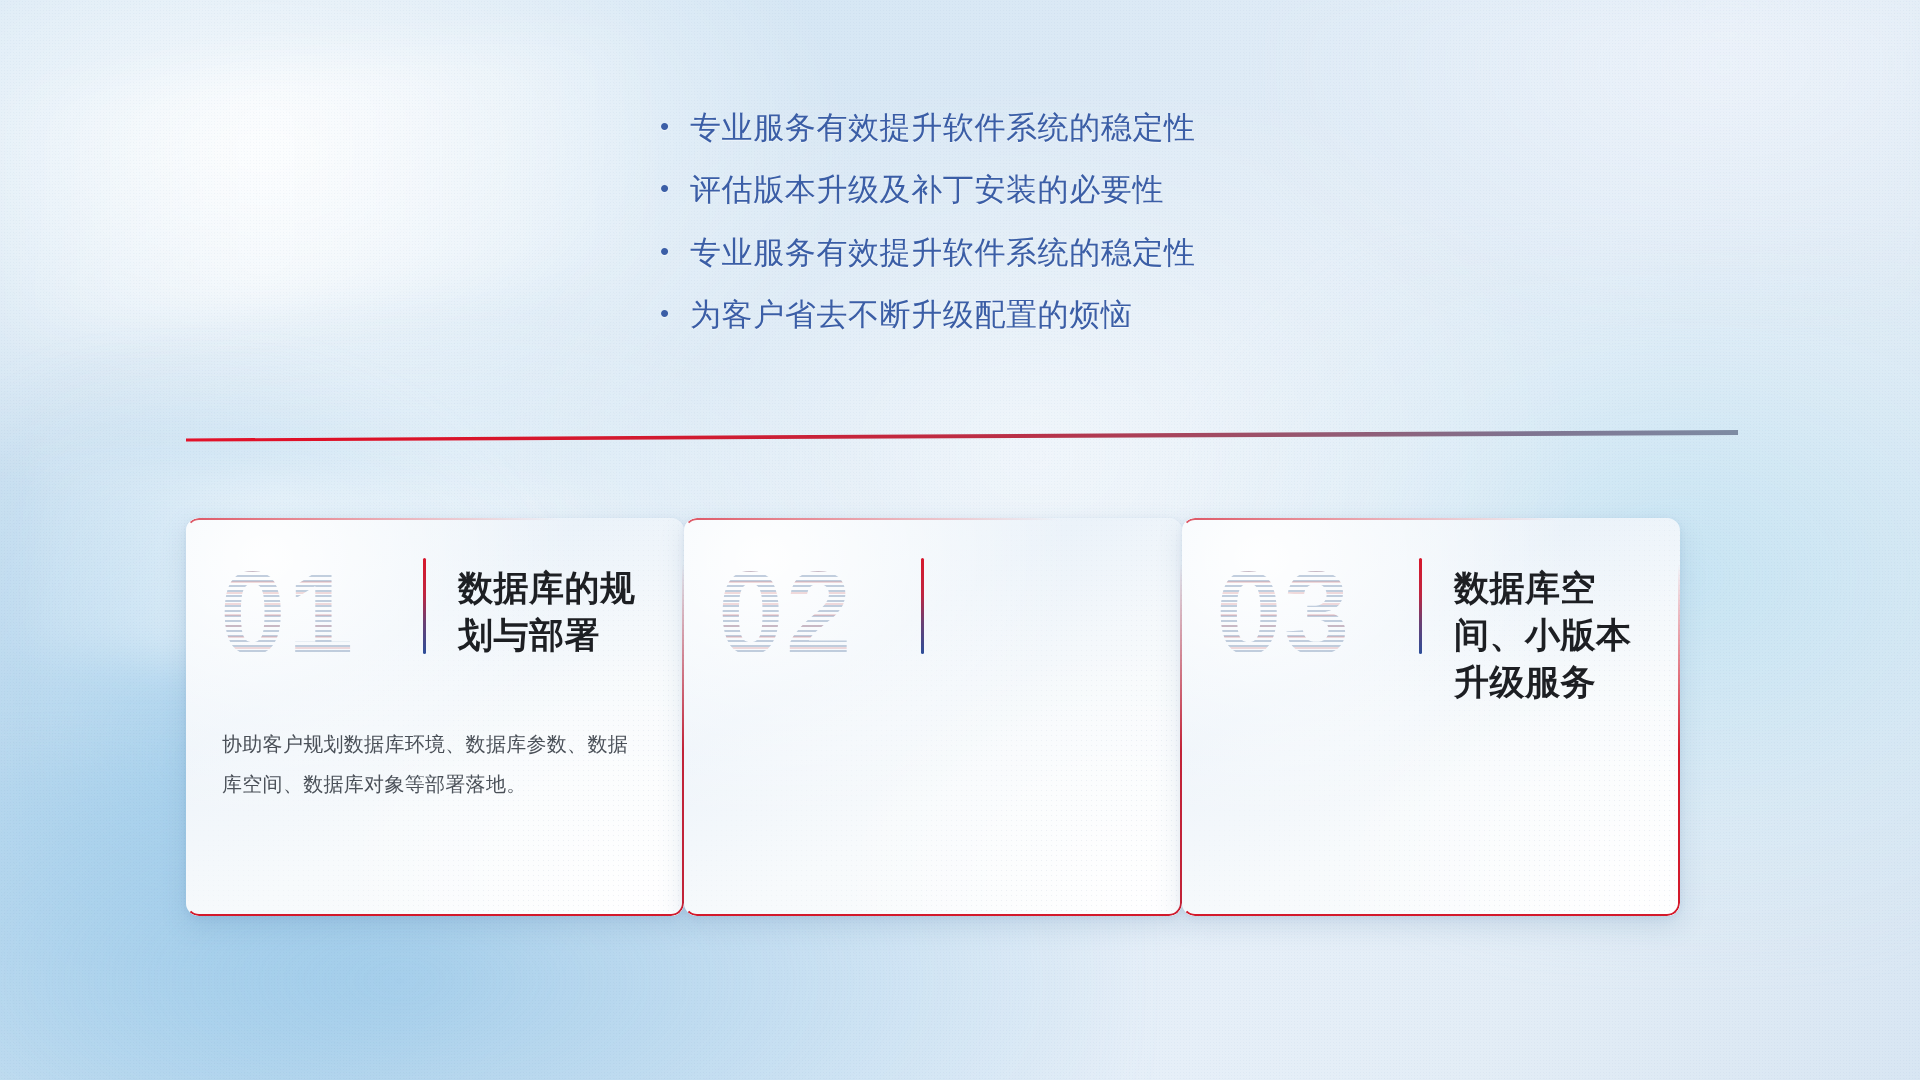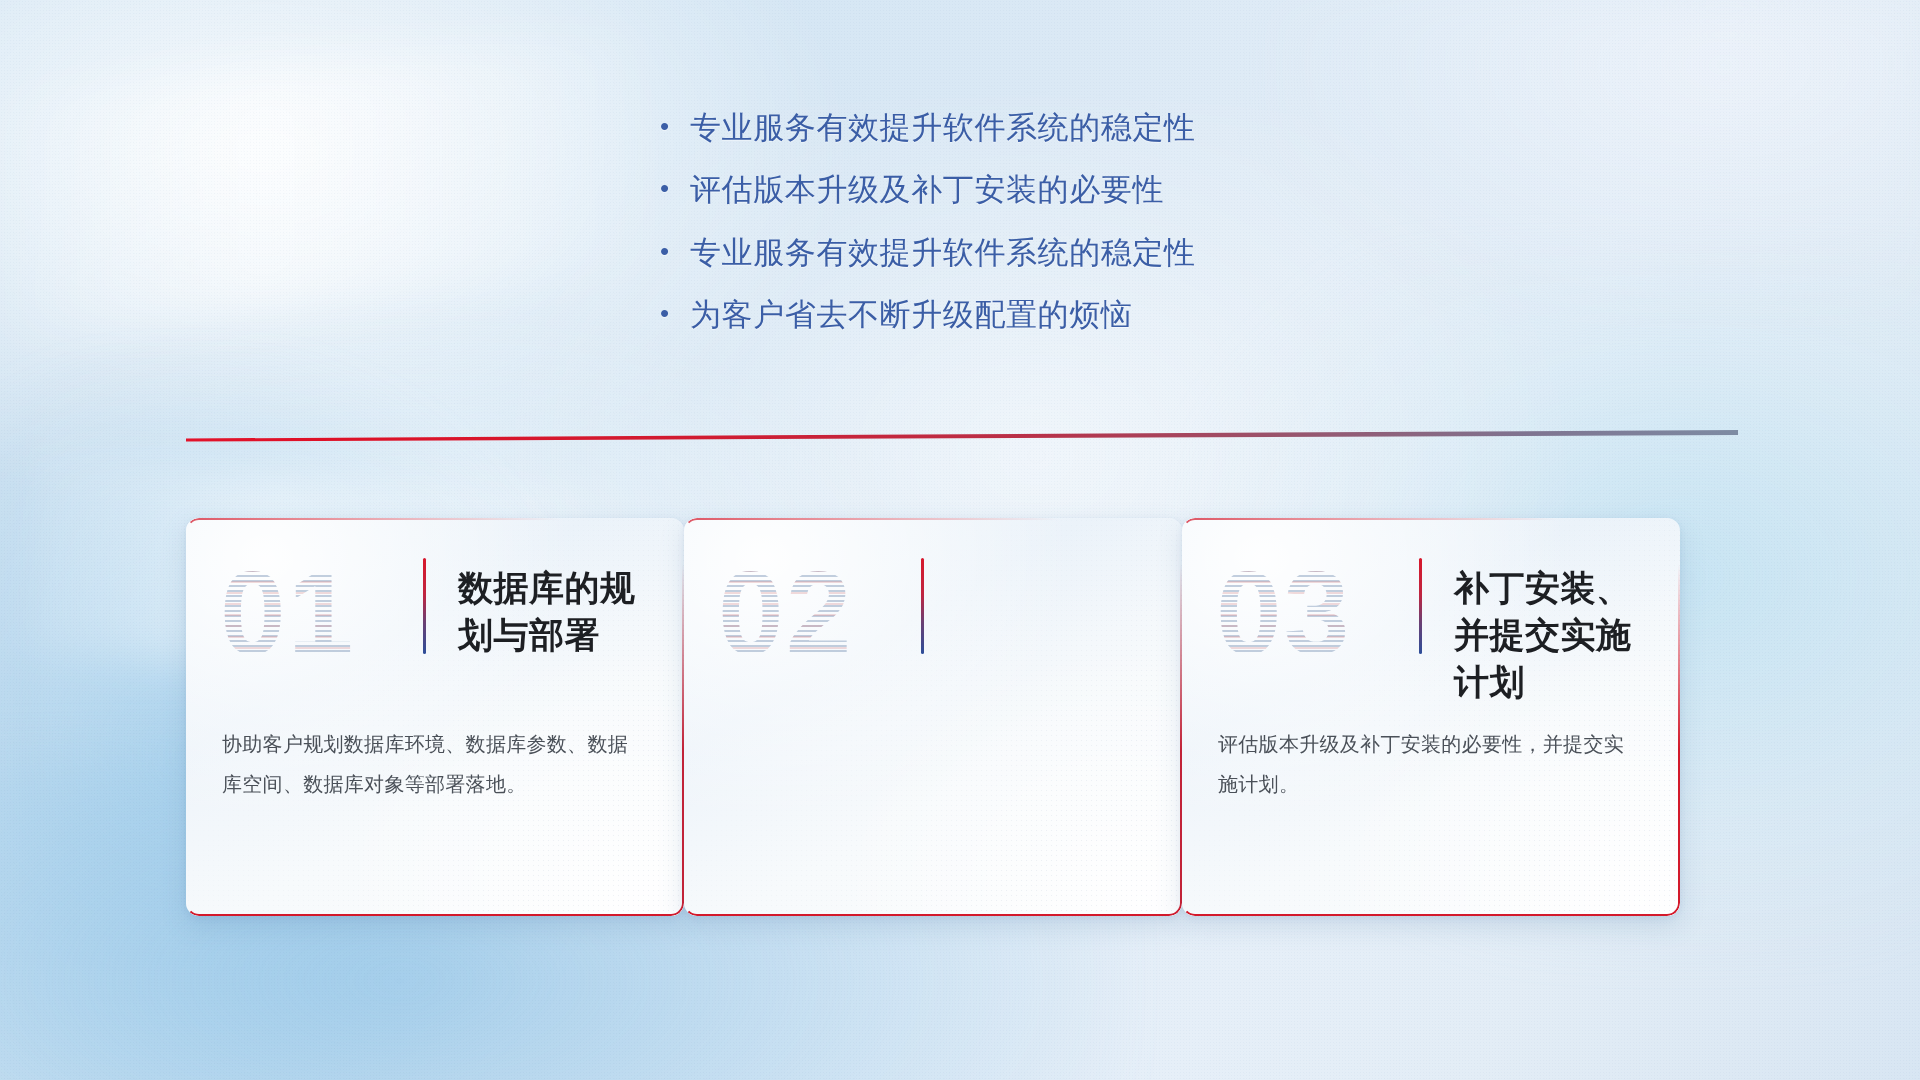--- a/index.html
+++ b/index.html
@@ -307,20 +307,19 @@
     </div>
 
     <div class="card">
       <div class="card-sheen"></div>
       <div class="card-dots"></div>
       <div class="card-accent"></div>
       <div class="card-head">
         <div class="card-num">03</div>
         <div class="card-num-tint">03</div>
         <div class="card-rule"></div>
-        <div class="card-title">补丁安装、并提交实施计划</div>
+        <div class="card-title">数据库空间、小版本升级服务</div>
       </div>
-      <div class="card-body">评估版本升级及补丁安装的必要性，并提交实施计划。</div>
     </div>
 
   </div>
 
 </div>
 
 </body></html>

